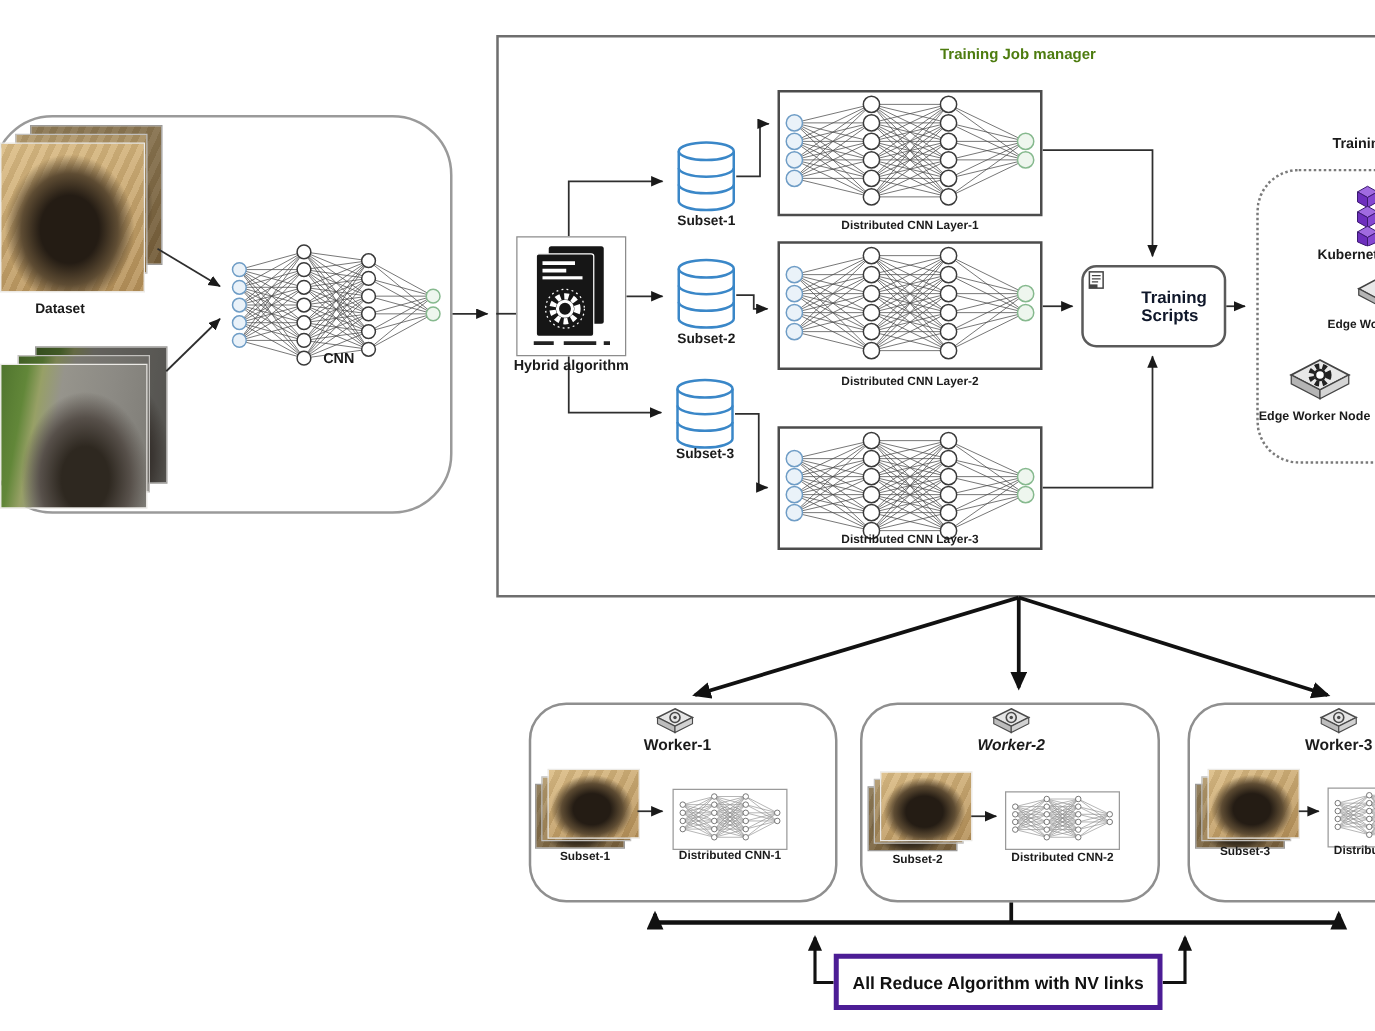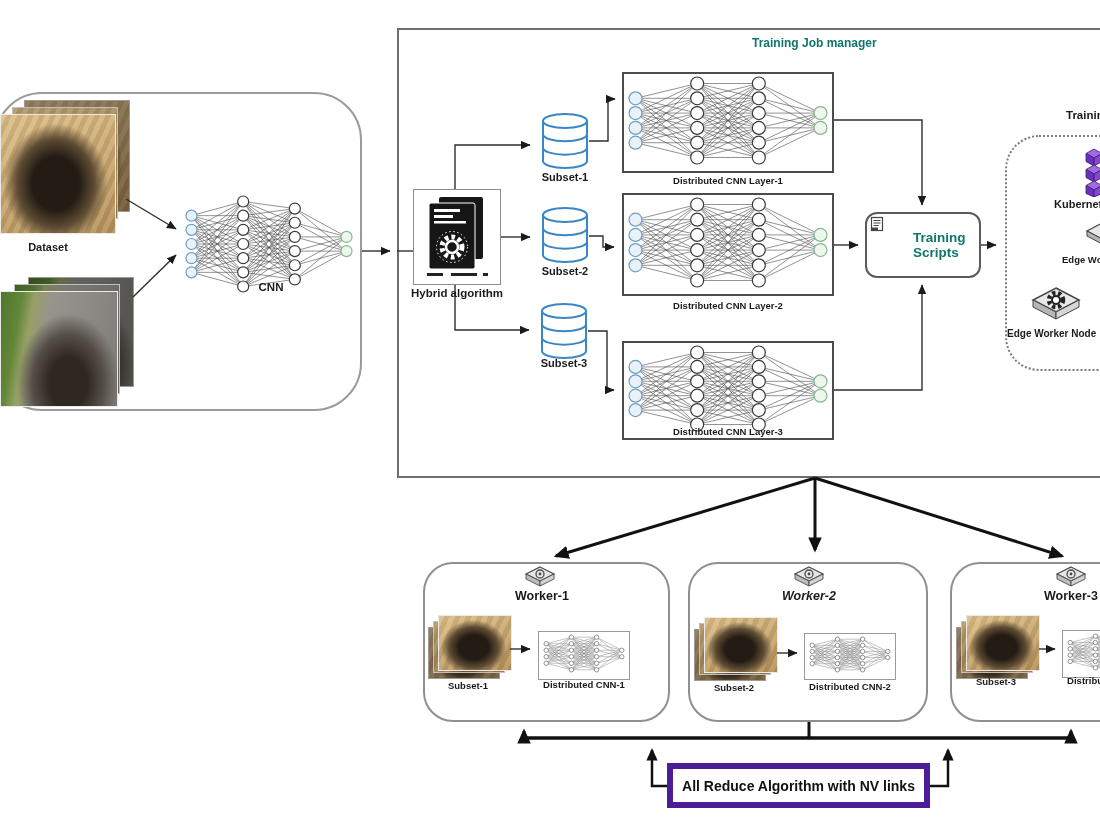--- a/index.html
+++ b/index.html
@@ -22,36 +22,36 @@
   #layer1-box{top:72px;height:101px;}
   #layer2-box{top:193px;height:103px;}
   #layer3-box{top:341px;height:99px;}
   #ts-box{left:865px;top:212px;width:116px;height:66px;border:2px solid #5a5a5a;border-radius:12px;
           display:flex;align-items:center;justify-content:center;}
   #ts-icon{position:absolute;left:3px;top:2px;}
   .mini-box{border:1.5px solid #9a9a9a;display:flex;align-items:center;justify-content:center;}
   #mini1{left:538px;top:631px;width:92px;height:49px;}
   #mini2{left:804px;top:633px;width:92px;height:47px;}
   #mini3{left:1062px;top:630px;width:92px;height:48px;}
-  #ar-box{left:667px;top:763px;width:263px;height:45px;border:6px solid #4c1d95;
+  #ar-box{left:667px;top:763px;width:263px;height:45px;border:4px solid #4c1d95;
           display:flex;align-items:center;justify-content:center;}
   
   .lbl{position:absolute;font-weight:bold;color:#1b1b1b;line-height:1.1;white-space:nowrap;z-index:5;}
   .ctr{text-align:center;}
   #lbl-dataset{left:4px;top:241px;width:88px;font-size:11px;}
   #lbl-cnn{left:238px;top:281px;width:66px;font-size:11.5px;}
-  #lbl-jobmgr{left:752px;top:37px;font-size:12px;color:#0f766e;}
+  #lbl-jobmgr{left:752px;top:37px;font-size:12px;color:#4d7c0f;}
   #lbl-hybrid{left:398px;top:287px;width:118px;font-size:11.5px;}
   .lbl-subset{width:76px;font-size:11px;}
   #lbl-sub1{left:527px;top:171px;}
   #lbl-sub2{left:527px;top:265px;}
   #lbl-sub3{left:526px;top:357px;}
   .lbl-layer{left:640px;width:176px;font-size:9.5px;}
   #lbl-layer1{top:176px;} #lbl-layer2{top:301px;} #lbl-layer3{top:427px;}
-  #ts-box .tslbl{font-weight:bold;font-size:13.5px;color:#0f766e;margin-left:46px;}
+  #ts-box .tslbl{font-weight:bold;font-size:13.5px;color:#0f172a;margin-left:46px;}
   #lbl-infra{left:1066px;top:109px;font-size:11.5px;}
   #lbl-k8s{left:1054px;top:198px;font-size:11px;}
   #lbl-ew1{left:1062px;top:255px;font-size:9.5px;}
   #lbl-ew2{left:1007px;top:328px;font-size:10px;}
   .lbl-worker{width:100px;font-size:12.5px;}
   #lbl-w1{left:492px;top:590px;} #lbl-w2{left:759px;top:590px;font-style:italic;} #lbl-w3{left:1021px;top:590px;}
   .lbl-wsub{width:80px;font-size:9.5px;}
   #lbl-wsub1{left:428px;top:681px;} #lbl-wsub2{left:694px;top:683px;} #lbl-wsub3{left:956px;top:677px;}
   .lbl-wcnn{width:108px;font-size:9.5px;}
   #lbl-wcnn1{left:530px;top:680px;} #lbl-wcnn2{left:796px;top:682px;} #lbl-wcnn3{left:1054px;top:676px;}

